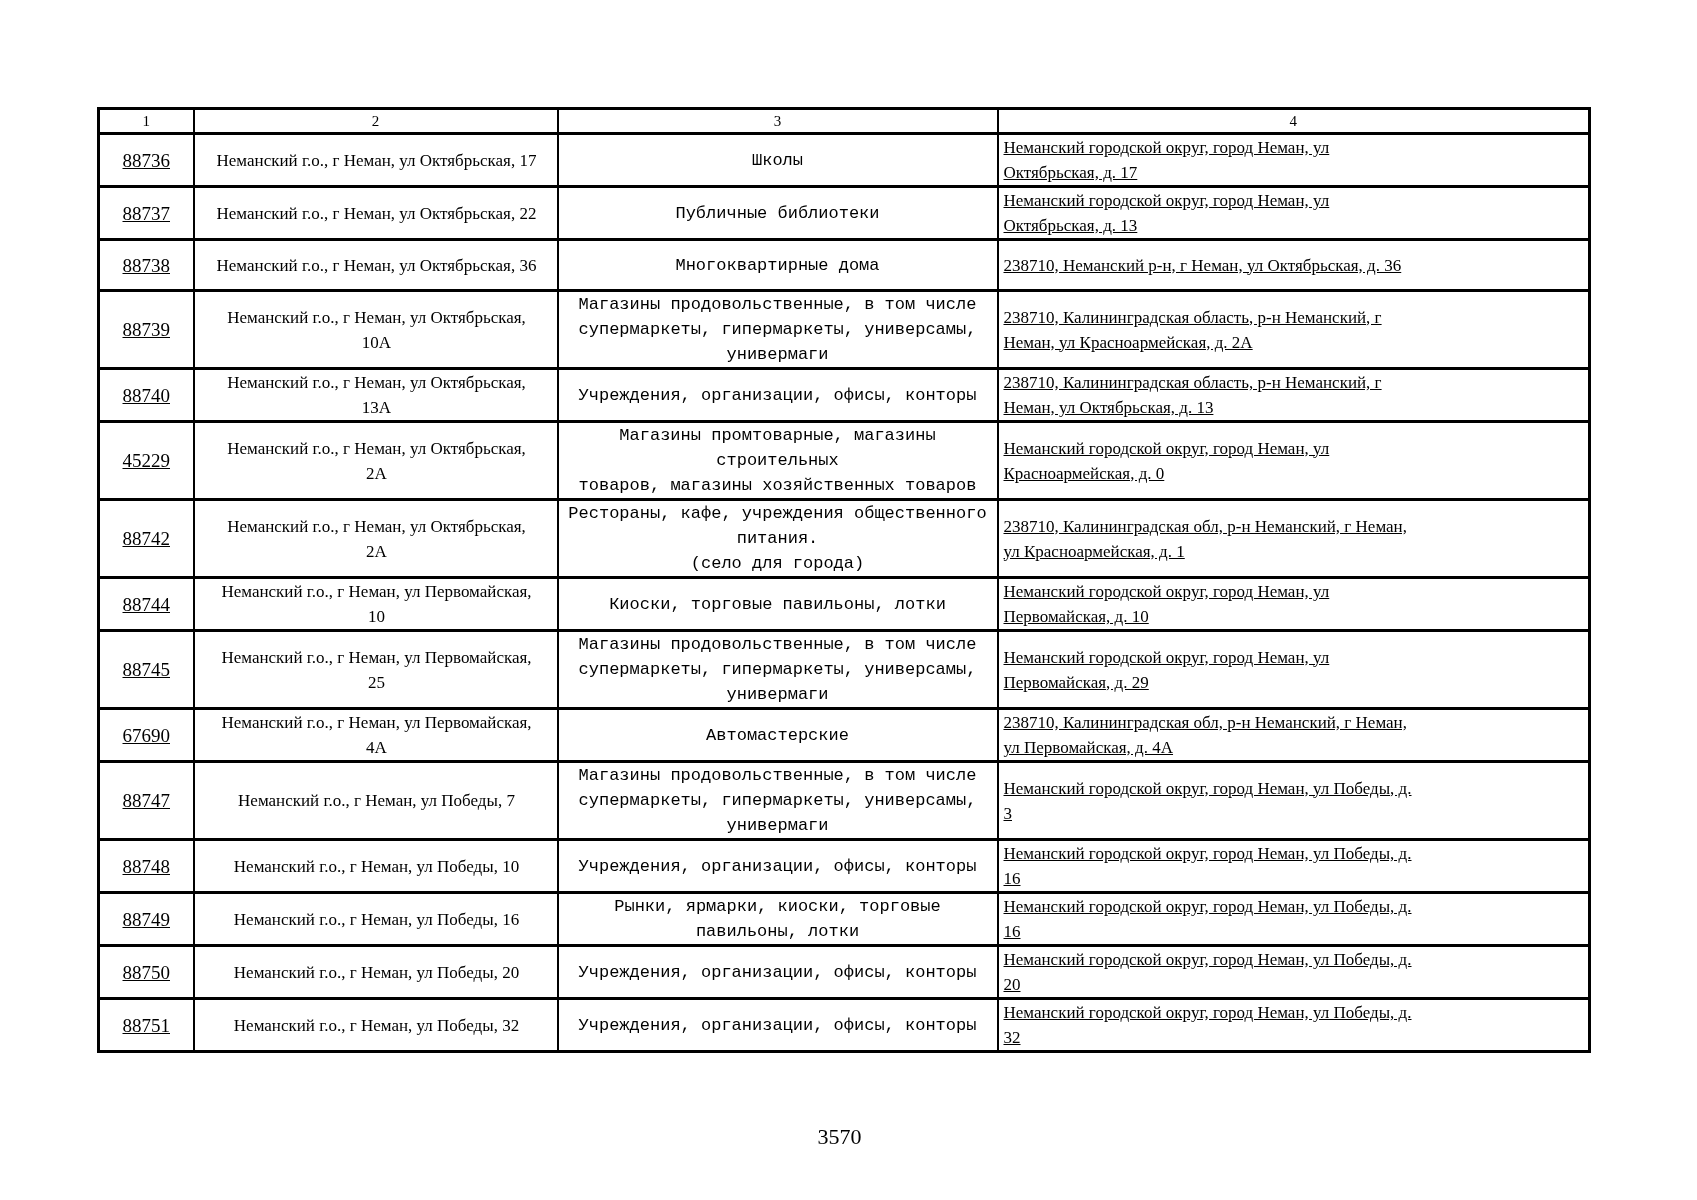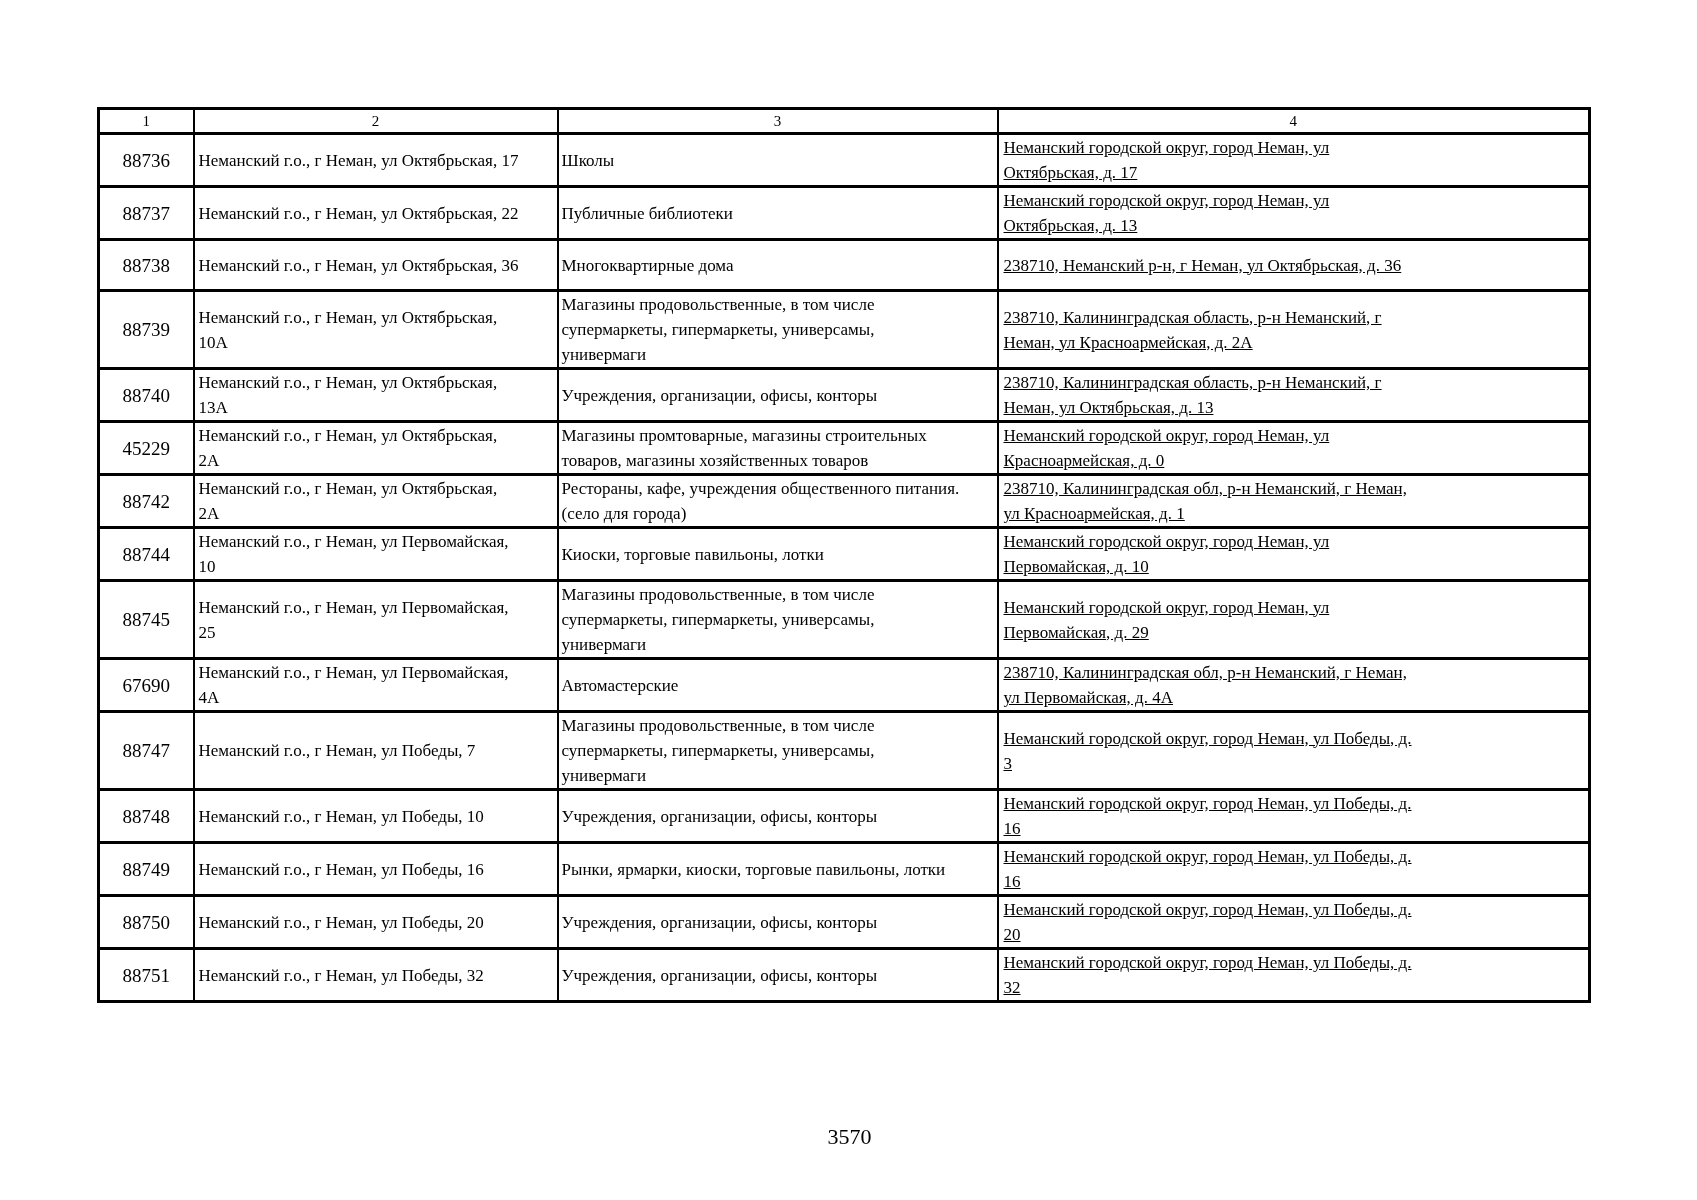--- a/index.html
+++ b/index.html
@@ -52,38 +52,40 @@
     padding: 0 3px;
     font-size: 17px;
     line-height: 25px;
     vertical-align: middle;
     white-space: pre-line;
     overflow: hidden;
   }
   table.registry td.c1 {
     text-align: center;
     font-size: 19px;
+    text-decoration: underline;
   }
   table.registry td.c2 {
-    text-align: left;
+    text-align: center;
     padding-left: 4px;
     padding-right: 2px;
   }
   table.registry td.c3 {
-    text-align: left;
+    text-align: center;
+    font-family: Liberation Mono, monospace;
   }
   table.registry td.c4 {
     text-align: left;
     padding-left: 5px;
     padding-right: 2px;
     text-decoration: underline;
   }
   .pageno {
     position: absolute;
-    left: 104px;
+    left: 94px;
     top: 1124px;
     width: 1491px;
     text-align: center;
     font-size: 22px;
   }
 </style>
 </head>
 <body>
 
 <div class="page">

